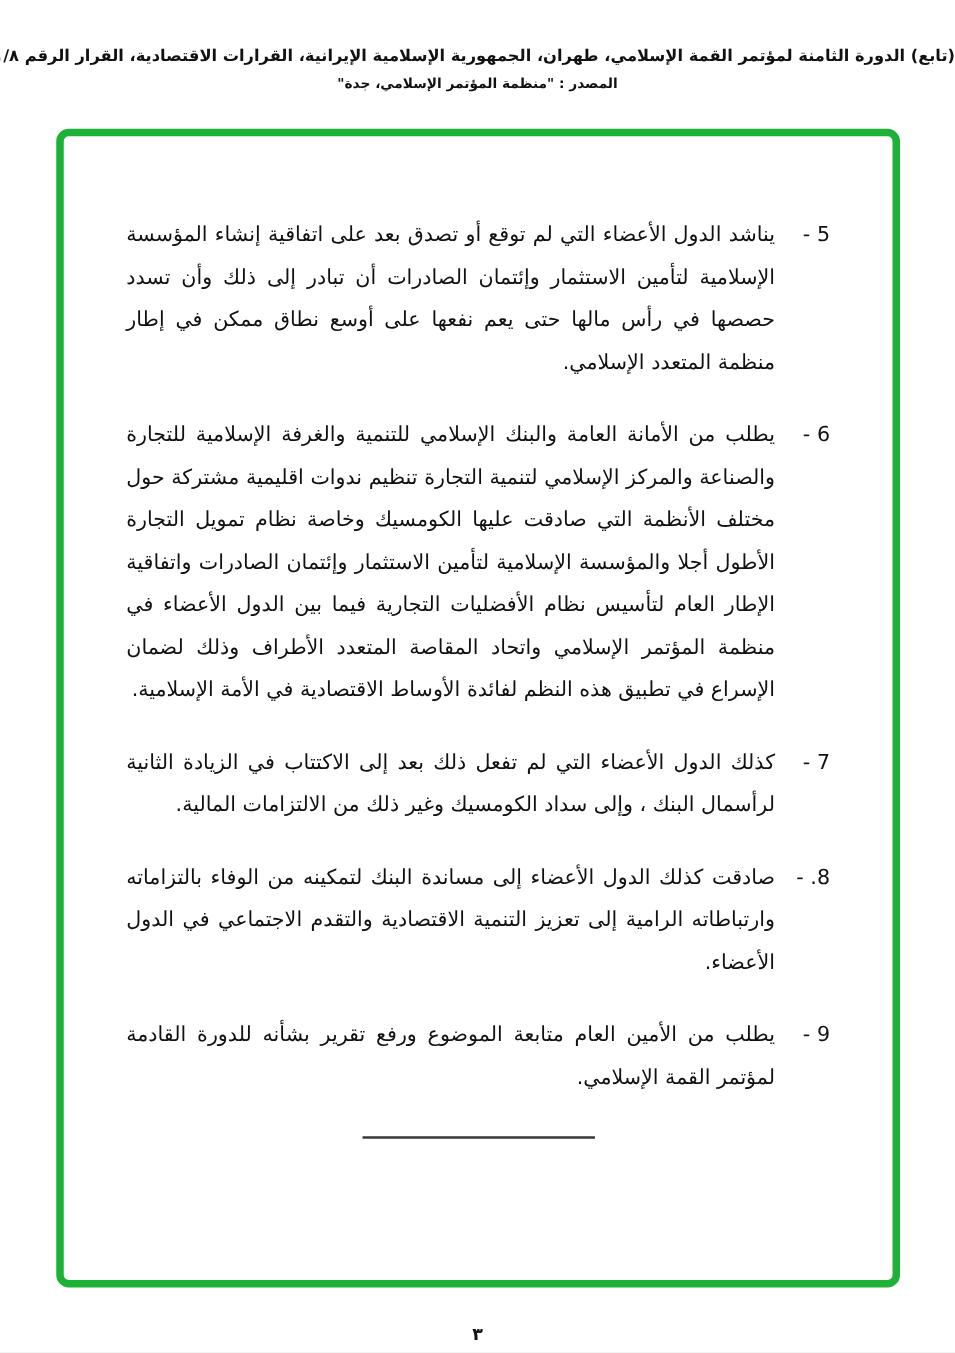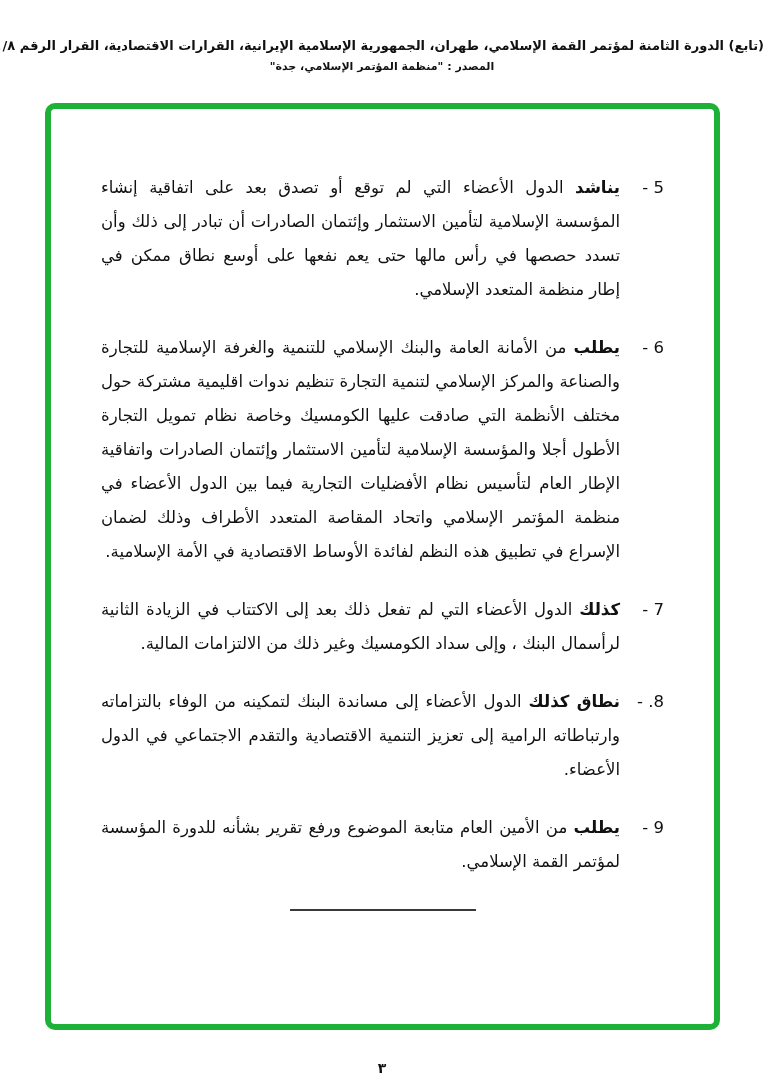--- a/index.html
+++ b/index.html
@@ -55,21 +55,21 @@
   .item-number {
     flex: 0 0 44px;
     font-weight: 400;
     white-space: nowrap;
   }
   .item-text {
     flex: 1;
     text-align: justify;
     text-justify: inter-word;
   }
-  .lead { font-weight: 700; }
+  .lead { font-weight: 400; }
   .separator {
     width: 186px;
     border: 0;
     border-top: 2px solid #3a3a3a;
     margin: 30px auto 0 auto;
   }
   .page-number {
     position: absolute;
     top: 1060px;
     left: 0;
@@ -102,26 +102,26 @@
         <span class="item-text"><span class="lead">يطلب</span><span> من الأمانة العامة والبنك الإسلامي للتنمية والغرفة الإسلامية للتجارة والصناعة والمركز الإسلامي لتنمية التجارة تنظيم ندوات اقليمية مشتركة حول مختلف الأنظمة التي صادقت عليها الكومسيك وخاصة نظام تمويل التجارة الأطول أجلا والمؤسسة الإسلامية لتأمين الاستثمار وإئتمان الصادرات واتفاقية الإطار العام لتأسيس نظام الأفضليات التجارية فيما بين الدول الأعضاء في منظمة المؤتمر الإسلامي واتحاد المقاصة المتعدد الأطراف وذلك لضمان الإسراع في تطبيق هذه النظم لفائدة الأوساط الاقتصادية في الأمة الإسلامية.</span></span>
       </div>
 
       <div class="item">
         <span class="item-number">7 -</span>
         <span class="item-text"><span class="lead">كذلك</span><span> الدول الأعضاء التي لم تفعل ذلك بعد إلى الاكتتاب في الزيادة الثانية لرأسمال البنك ، وإلى سداد الكومسيك وغير ذلك من الالتزامات المالية.</span></span>
       </div>
 
       <div class="item">
         <span class="item-number">8. -</span>
-        <span class="item-text"><span class="lead">نطاق كذلك</span><span> الدول الأعضاء إلى مساندة البنك لتمكينه من الوفاء بالتزاماته وارتباطاته الرامية إلى تعزيز التنمية الاقتصادية والتقدم الاجتماعي في الدول الأعضاء.</span></span>
+        <span class="item-text"><span class="lead">صادقت كذلك</span><span> الدول الأعضاء إلى مساندة البنك لتمكينه من الوفاء بالتزاماته وارتباطاته الرامية إلى تعزيز التنمية الاقتصادية والتقدم الاجتماعي في الدول الأعضاء.</span></span>
       </div>
 
       <div class="item">
         <span class="item-number">9 -</span>
-        <span class="item-text"><span class="lead">يطلب</span><span> من الأمين العام متابعة الموضوع ورفع تقرير بشأنه للدورة المؤسسة لمؤتمر القمة الإسلامي.</span></span>
+        <span class="item-text"><span class="lead">يطلب</span><span> من الأمين العام متابعة الموضوع ورفع تقرير بشأنه للدورة القادمة لمؤتمر القمة الإسلامي.</span></span>
       </div>
 
       <hr class="separator">
 
     </div>
   </div>
 
   <div class="page-number">٣</div>
 
 </div>

